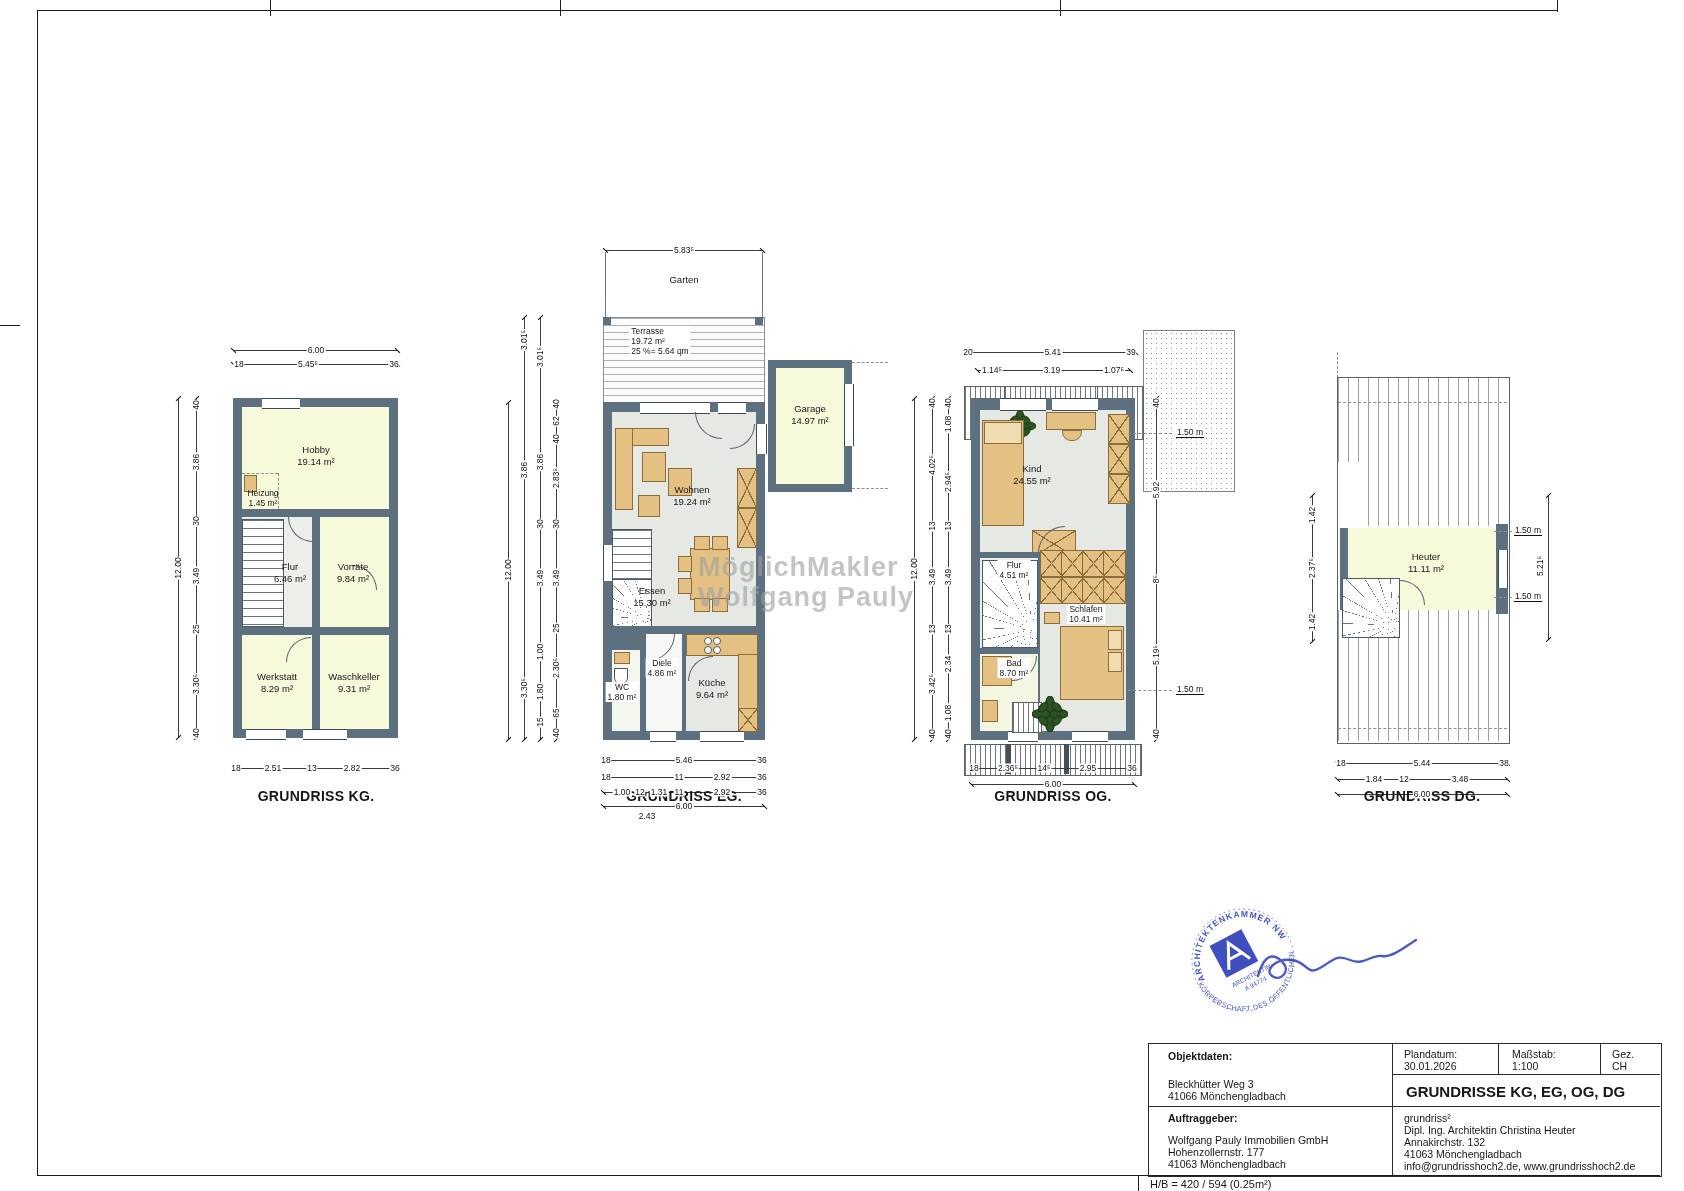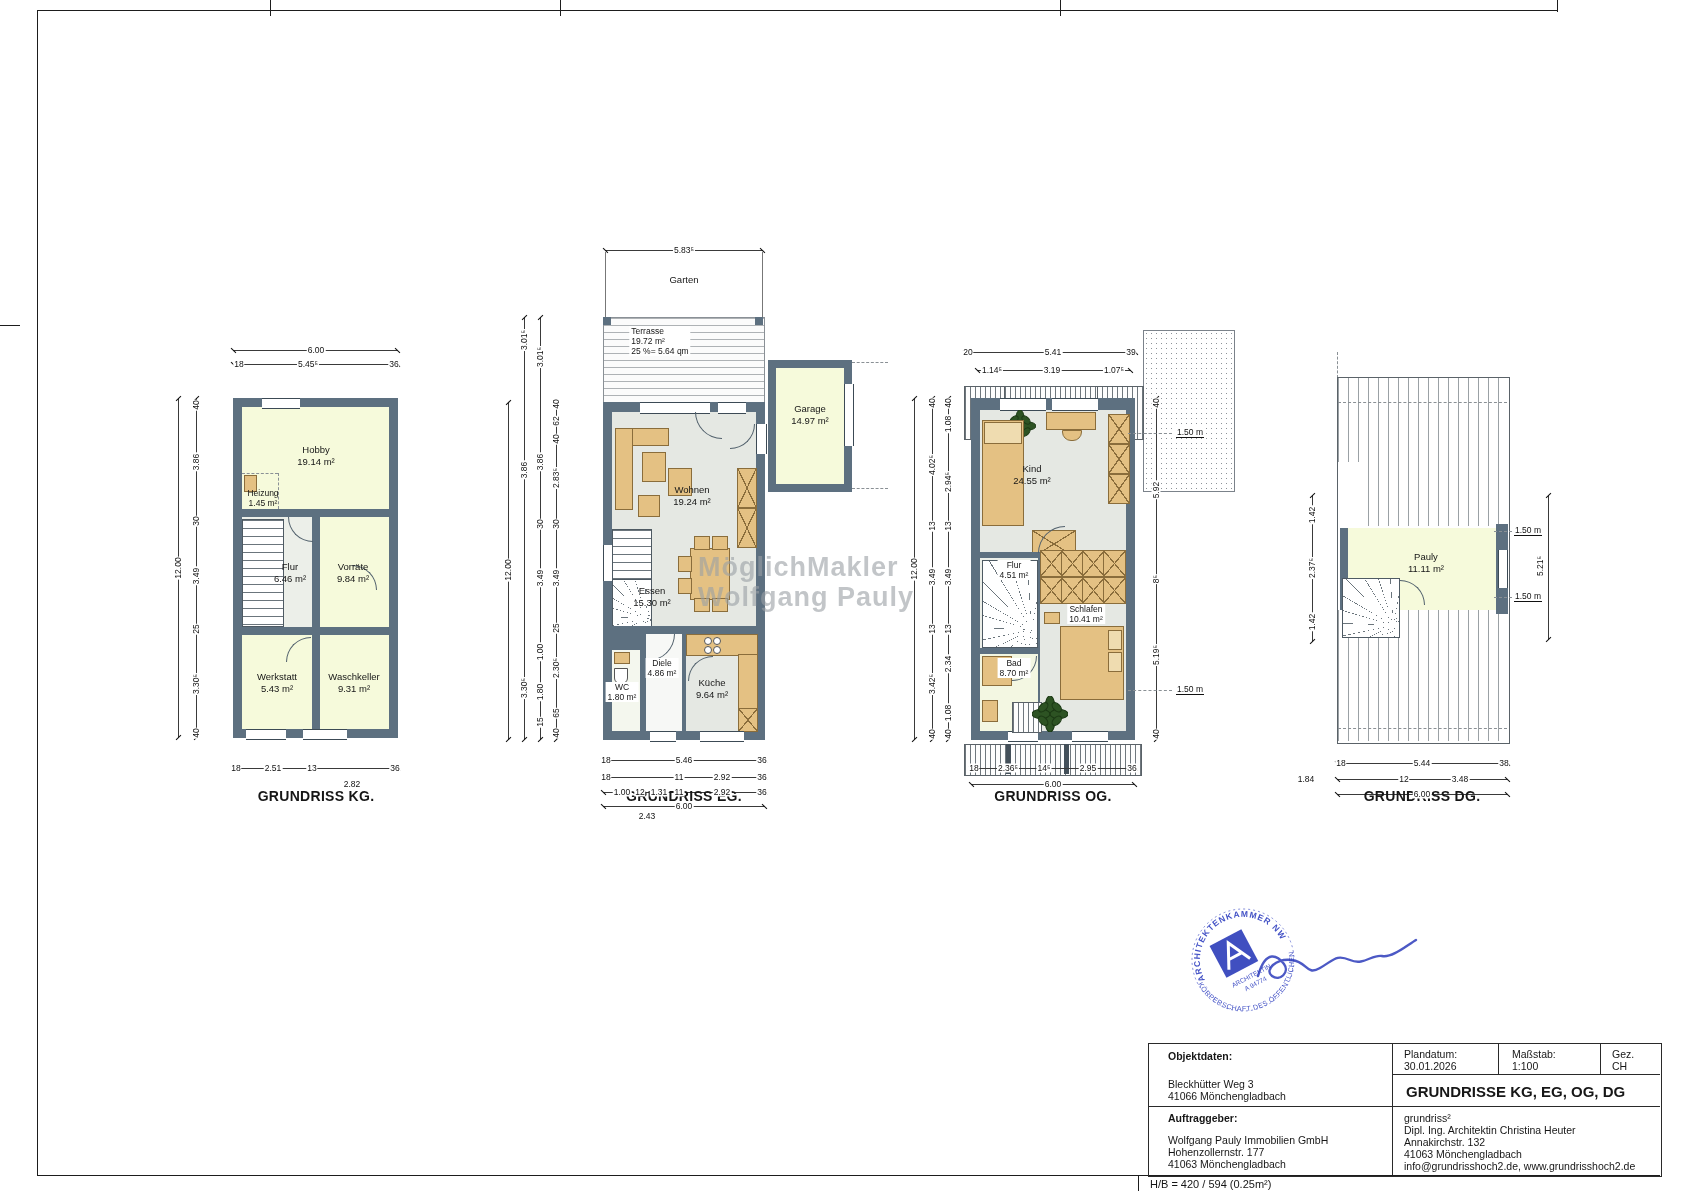--- a/index.html
+++ b/index.html
@@ -89,21 +89,21 @@
   <span class="dim v" style="left:196px;top:629px">25</span>
   <span class="dim v" style="left:196px;top:684px">3.30⁵</span>
   <span class="dim v" style="left:196px;top:733px">40</span>
   <div class="dimv" style="left:178px;top:398px;height:340px"></div>
   <span class="dim v" style="left:178px;top:568px">12.00</span>
 
   <div class="dimh" style="left:233px;top:768px;width:165px"></div>
   <span class="dim" style="left:236px;top:768px">18</span>
   <span class="dim" style="left:273px;top:768px">2.51</span>
   <span class="dim" style="left:312px;top:768px">13</span>
-  <span class="dim" style="left:352px;top:784px">2.82</span>
+  <span class="dim" style="left:352px;top:768px">2.82</span>
   <span class="dim" style="left:395px;top:768px">36</span>
 
   <div class="wall" style="left:233px;top:398px;width:165px;height:340px"></div>
   <div class="room yellow" style="left:242px;top:407px;width:147px;height:102px"></div>
   <div class="room yellow" style="left:242px;top:473px;width:36px;height:36px"></div>
   <div class="dashv" style="left:278px;top:473px;height:36px"></div>
   <div class="dash" style="left:242px;top:473px;width:36px"></div>
   <div class="fur" style="left:244px;top:475px;width:11px;height:15px"></div>
   <div class="wall" style="left:242px;top:509px;width:147px;height:8px"></div>
   <div class="room hall" style="left:242px;top:517px;width:70px;height:110px"></div>
@@ -132,21 +132,21 @@
   <div class="rlabel" style="left:290px;top:572px">
     <div>Flur</div>
     <div>6.46 m²</div>
   </div>
   <div class="rlabel" style="left:353px;top:572px">
     <div>Vorräte</div>
     <div>9.84 m²</div>
   </div>
   <div class="rlabel" style="left:277px;top:682px">
     <div>Werkstatt</div>
-    <div>5.43 m²</div>
+    <div>8.29 m²</div>
   </div>
   <div class="rlabel" style="left:354px;top:682px">
     <div>Waschkeller</div>
     <div>9.31 m²</div>
   </div>
 </div>
 
 <div>
 
   <div class="dimh" style="left:605px;top:250px;width:158px"></div>
@@ -443,42 +443,42 @@
   <div class="roofv" style="left:1338px;top:610px;width:169px;height:131px;border:0"></div>
   <div class="dash" style="left:1338px;top:728px;width:169px"></div>
 
   <div class="room yellow" style="left:1346px;top:528px;width:150px;height:82px"></div>
   <div class="wall" style="left:1340px;top:528px;width:8px;height:82px"></div>
   <div class="wall" style="left:1496px;top:524px;width:12px;height:90px"></div>
   <div class="winv" style="left:1498px;top:550px;width:8px;height:38px"></div>
   <div class="stairsFan" style="left:1342px;top:578px;width:56px;height:58px"></div>
   <div class="arc" style="left:1400px;top:580px;width:24px;height:24px;border-right-width:1px;border-top-width:1px;border-top-right-radius:100%"></div>
   <div class="rlabel" style="left:1426px;top:562px">
-    <div>Pauly</div>
+    <div>Heuter</div>
     <div>11.11 m²</div>
   </div>
 
   <div class="dimv" style="left:1312px;top:495px;height:147px"></div>
   <span class="dim v" style="left:1312px;top:515px">1.42</span>
   <span class="dim v" style="left:1312px;top:568px">2.37⁵</span>
   <span class="dim v" style="left:1312px;top:622px">1.42</span>
 
   <div class="dimv" style="left:1548px;top:495px;height:145px"></div>
   <span class="dim v" style="left:1540px;top:566px">5.21⁵</span>
   <div class="dash" style="left:1494px;top:531px;width:18px"></div>
   <span class="dim u" style="left:1528px;top:531px">1.50 m</span>
   <div class="dash" style="left:1494px;top:597px;width:18px"></div>
   <span class="dim u" style="left:1528px;top:597px">1.50 m</span>
 
   <div class="dimh" style="left:1337px;top:763px;width:171px"></div>
   <span class="dim" style="left:1341px;top:763px">18</span>
   <span class="dim" style="left:1422px;top:763px">5.44</span>
   <span class="dim" style="left:1504px;top:763px">38</span>
   <div class="dimh" style="left:1337px;top:779px;width:171px"></div>
-  <span class="dim" style="left:1306px;top:779px">1.84</span>
+  <span class="dim" style="left:1374px;top:779px">1.84</span>
   <span class="dim" style="left:1404px;top:779px">12</span>
   <span class="dim" style="left:1460px;top:779px">3.48</span>
   <div class="dimh" style="left:1337px;top:794px;width:171px"></div>
   <span class="dim" style="left:1422px;top:794px">6.00</span>
 </div>
 
 <div class="caption" style="left:316px;top:788px">GRUNDRISS KG.</div>
 <div class="caption" style="left:684px;top:788px">GRUNDRISS EG.</div>
 <div class="caption" style="left:1053px;top:788px">GRUNDRISS OG.</div>
 <div class="caption" style="left:1422px;top:788px">GRUNDRISS DG.</div>

